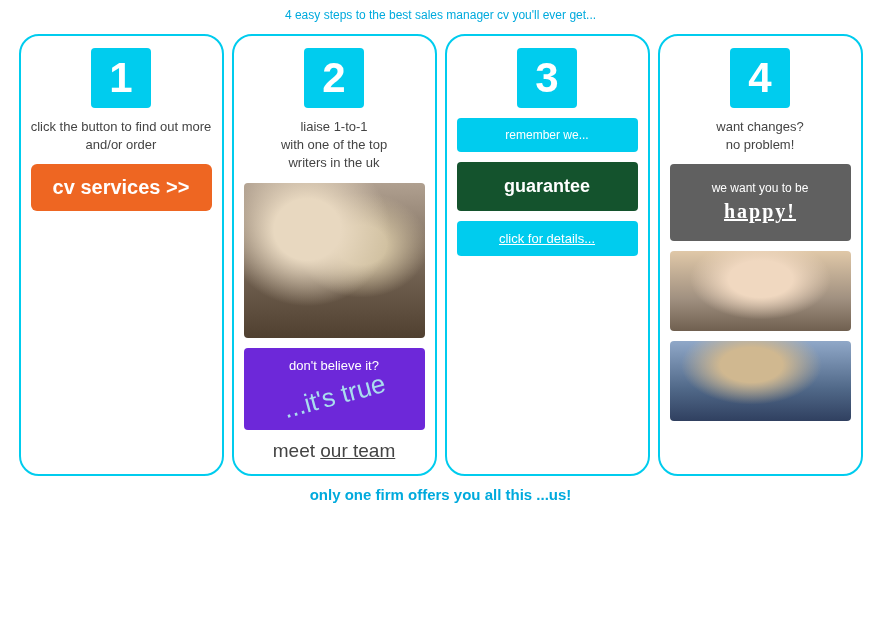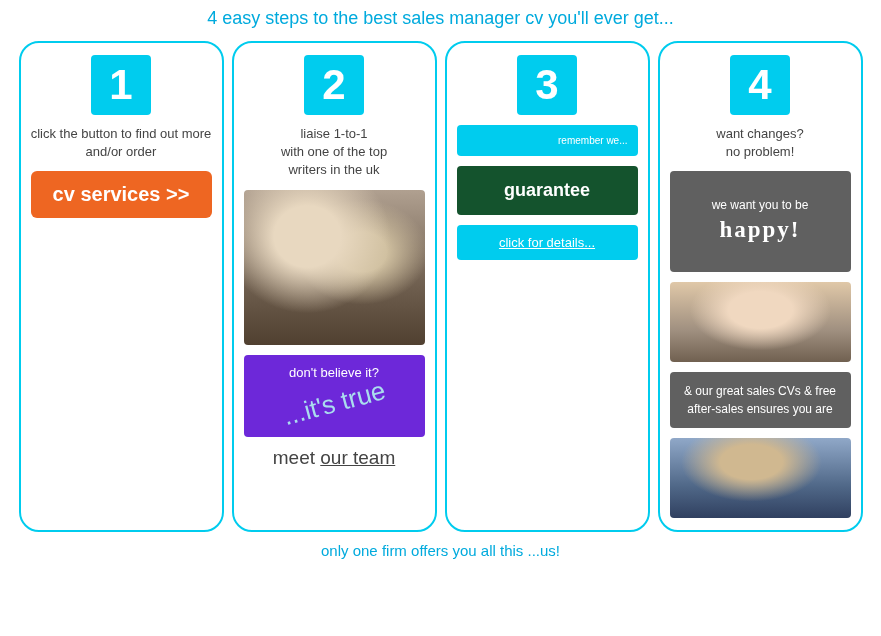--- a/index.html
+++ b/index.html
@@ -5,21 +5,21 @@
     * { box-sizing: border-box; margin: 0; padding: 0; }
     body {
       font-family: Arial, sans-serif;
       background: #fff;
       width: 881px;
       min-height: 636px;
       padding: 8px;
     }
     .page-title {
       color: #00aadd;
-      font-size: 18px;
+      font-size: 12px;
       text-align: center;
       margin-bottom: 12px;
       font-weight: normal;
     }
     .columns-wrapper {
       display: flex;
       gap: 8px;
       justify-content: center;
       padding: 0 8px;
     }
@@ -97,22 +97,22 @@
     .meet-team a {
       color: #444;
       text-decoration: underline;
     }
     
     .remember-box {
       background: #00ccee;
       color: #fff;
       width: 100%;
       padding: 10px;
-      font-size: 10px;
-      text-align: right;
+      font-size: 12px;
+      text-align: center;
       border-radius: 4px;
     }
     .guarantee-box {
       background: #14532d;
       color: #fff;
       width: 100%;
       padding: 14px 10px;
       font-size: 18px;
       font-weight: bold;
       text-align: center;
@@ -139,32 +139,33 @@
     }
     .click-details span {
       text-decoration: underline;
       cursor: pointer;
     }
     
     .happy-box {
       background: #606060;
       color: #fff;
       width: 100%;
-      padding: 26px;
+      padding: 16px;
       font-size: 12px;
       text-align: center;
       border-radius: 4px;
       line-height: 1.4;
     }
     .happy-bold {
-      font-size: 23px;
+      font-size: 20px;
       font-weight: bold;
       font-family: Georgia, serif;
       display: block;
       letter-spacing: 2px;
+      text-decoration: underline;
     }
     .happy-image {
       width: 100%;
       height: 80px;
       border-radius: 4px;
       background: linear-gradient(135deg, #d0c0b0 0%, #a09080 50%, #807060 100%);
       display: flex;
       align-items: center;
       justify-content: center;
       overflow: hidden;
@@ -201,20 +202,21 @@
       height: 100%;
       background:
         radial-gradient(ellipse at 45% 30%, #d0b890 22%, transparent 50%),
         linear-gradient(180deg, #90a8c8 0%, #506888 60%, #304060 100%);
     }
     .footer-text {
       text-align: center;
       color: #00aadd;
       font-size: 15px;
       margin-top: 10px;
+      font-weight: bold;
     }
     .dont-believe-wrapper {
       background: #6d28d9;
       color: #fff;
       width: 100%;
       border-radius: 4px;
       padding: 10px;
       text-align: center;
     }
   </style>
@@ -261,21 +263,20 @@
     <div class="step-number">4</div>
     <p class="step-desc" style="white-space:pre-line;">want changes?
 no problem!</p>
     <div class="happy-box">
       <span>we want you to be</span>
       <span class="happy-bold">happy!</span>
     </div>
     <div class="happy-image">
       <div class="happy-image-inner"></div>
     </div>
-    <div class="great-sales-box">&amp; our great sales CVs &amp; free after-sales ensures you are</div>
     <div class="man-image">
       <div class="man-image-inner"></div>
     </div>
   </div>
 
 </div>
 
 <p class="footer-text">only one firm offers you all this ...us!</p>
 
 </body></html>

